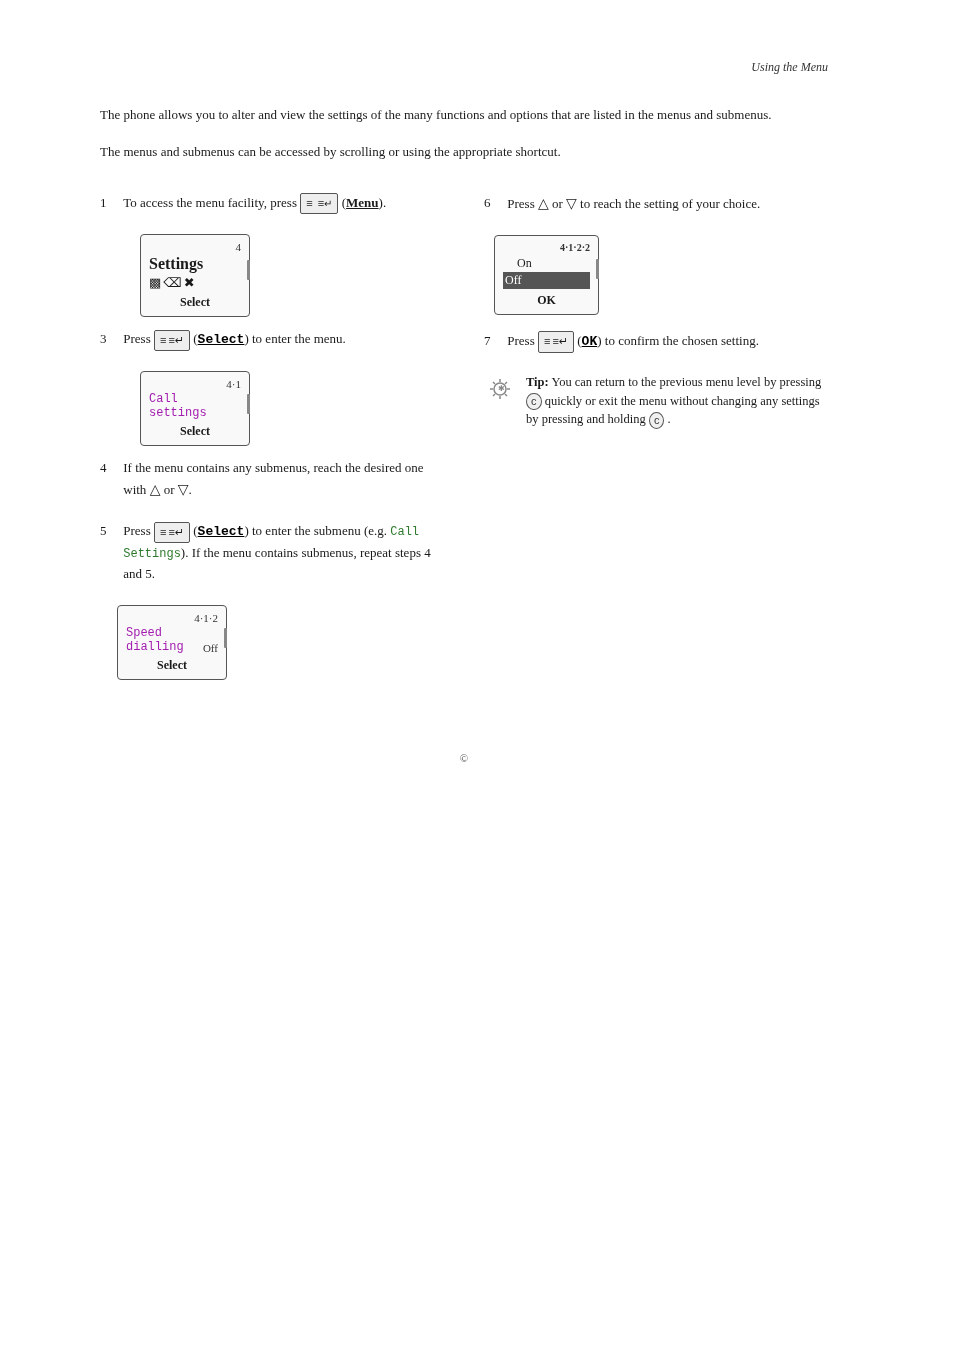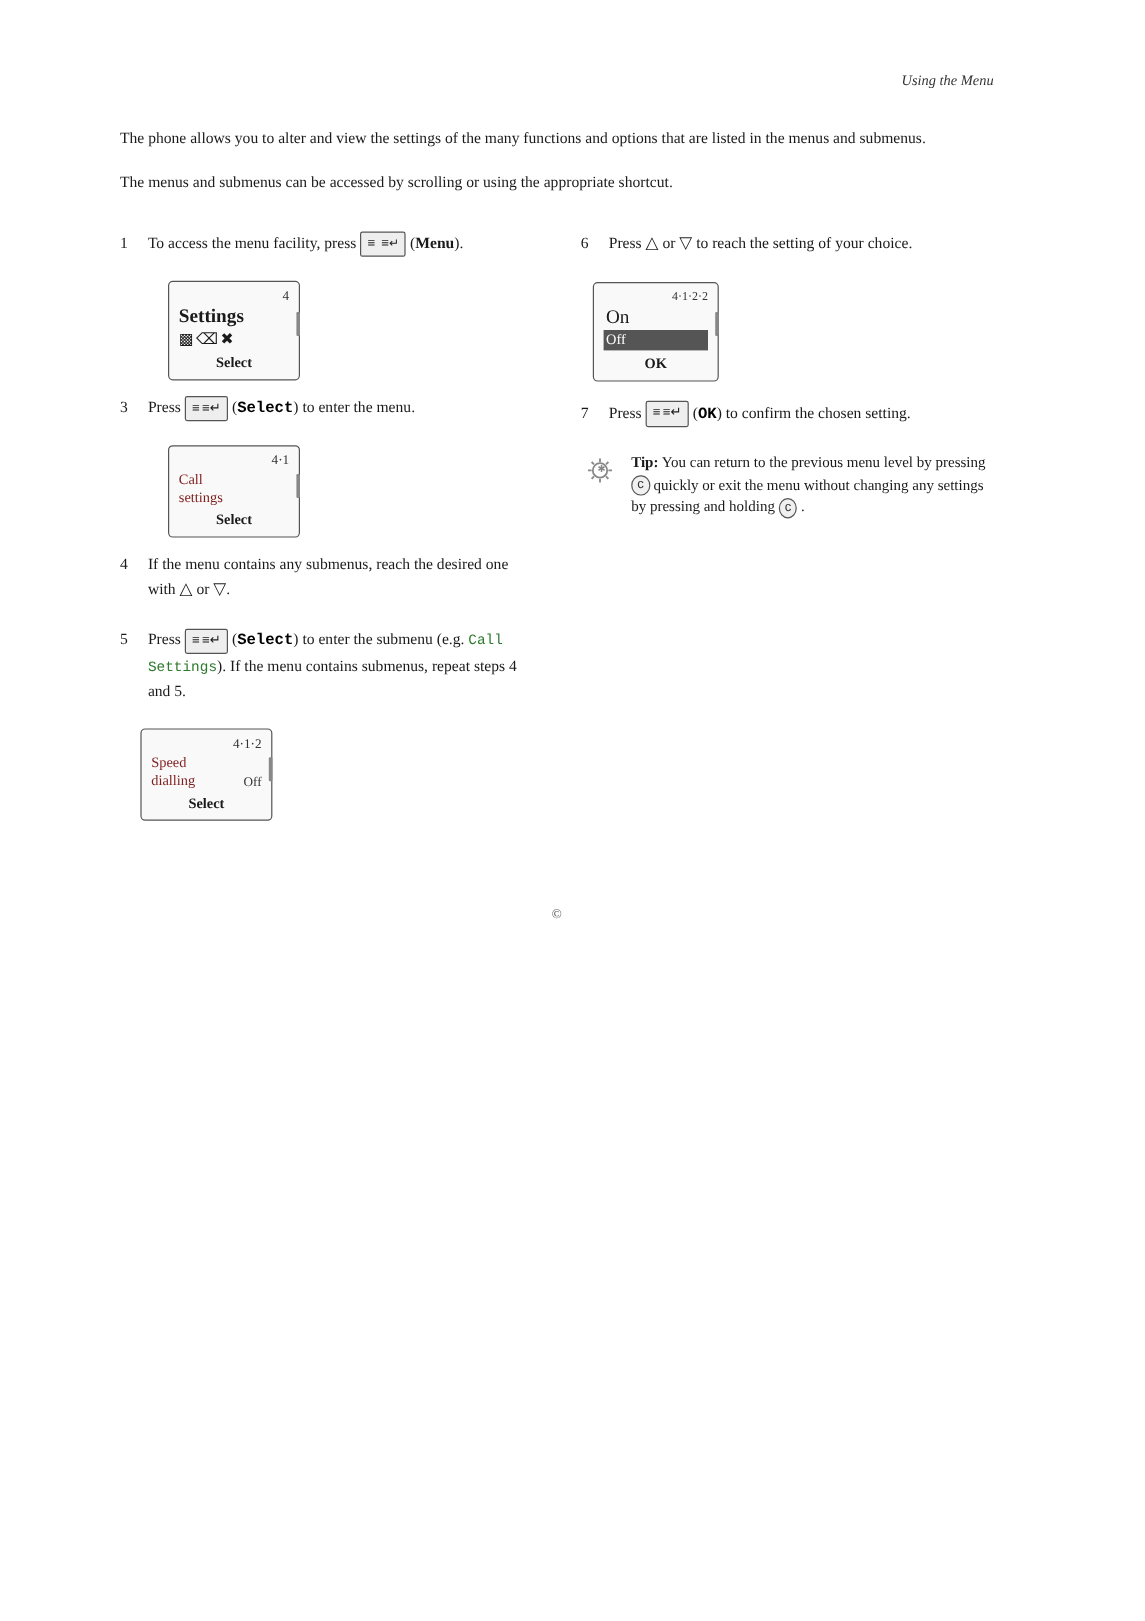--- a/index.html
+++ b/index.html
@@ -72,20 +72,21 @@
     }
 
     .monospace {
       font-family: 'Courier New', Courier, monospace;
       font-size: 12px;
       color: #2d7a2d;
     }
 
     .bold-text {
       font-weight: bold;
+      text-decoration: underline;
     }
 
     
     .phone-display {
       border: 1.5px solid #555;
       border-radius: 4px;
       width: 110px;
       padding: 6px 8px;
       margin: 12px 0 12px 20px;
       background: #f9f9f9;
@@ -115,21 +116,22 @@
 
     .phone-display .display-select {
       text-align: center;
       font-weight: bold;
       font-size: 12px;
       margin-top: 4px;
     }
 
     .phone-display .display-body {
       font-size: 12px;
-      color: #7f1d1d;
+      color: #a21caf;
+      font-family: Liberation Mono, monospace;
     }
 
     
     .phone-display::after {
       content: '';
       position: absolute;
       right: -1px;
       top: 30%;
       height: 20px;
       width: 3px;
@@ -283,22 +285,22 @@
     <div class="right-col">
 
       <div class="step">
         <span class="step-num">6</span>
         <span class="step-content">
           Press <span style="font-size:14px;">△</span> or <span style="font-size:14px;">▽</span> to reach the setting of your choice.
         </span>
       </div>
 
       <div class="phone-display" style="margin-left:10px; width:105px;">
-        <div class="display-num" style="font-size:10px;">4·1·2·2</div>
-        <div style="font-size:16px; padding:1px 2px;">On</div>
+        <div class="display-num" style="font-size:10px;font-weight:bold;">4·1·2·2</div>
+        <div style="font-size:12px; padding:1px 2px;margin-left:12px;">On</div>
         <div style="font-size:12px; background:#555; color:#fff; padding:1px 2px; display:block;">Off</div>
         <div class="display-select" style="margin-top:4px;">OK</div>
       </div>
 
       <div class="step" style="margin-top:16px;">
         <span class="step-num">7</span>
         <span class="step-content">
           Press <span class="menu-key" style="font-family:Arial,sans-serif; border:1.5px solid #555; padding:1px 5px; border-radius:2px; font-size:11px; background:#eee;">≡↵</span>
           (<span class="bold-text" style="font-family:'Courier New',monospace; color:#000;">OK</span>) to confirm the chosen setting.
         </span>

